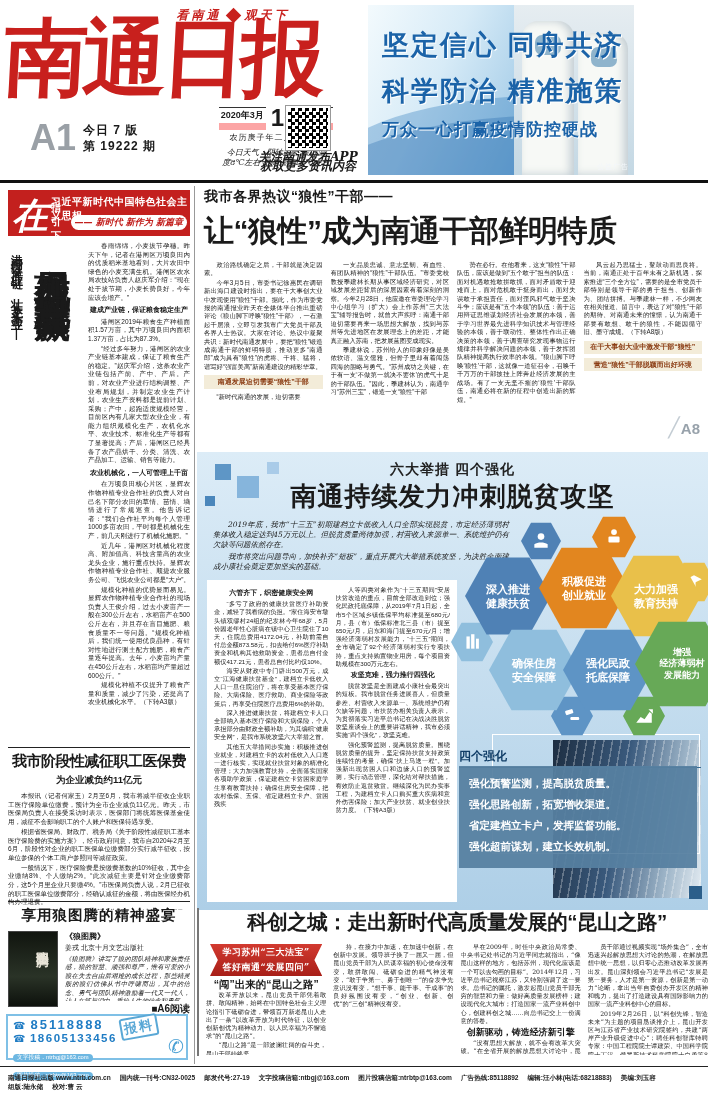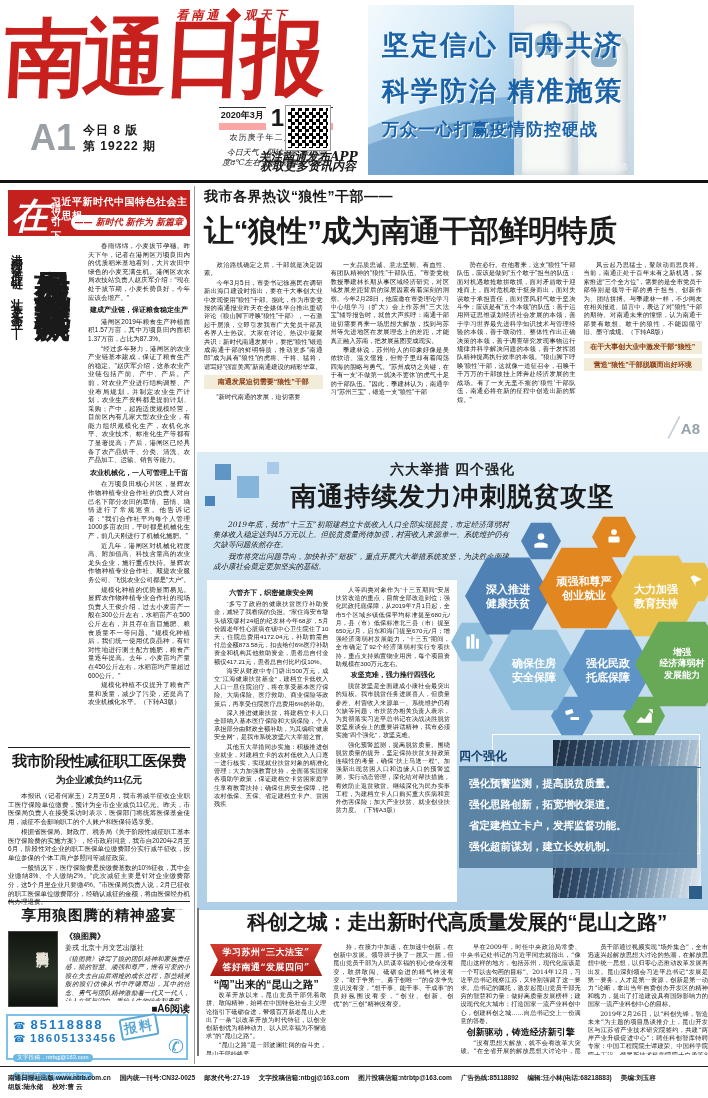--- a/index.html
+++ b/index.html
@@ -138,21 +138,21 @@
 
 <div class="page">
 
   <div class="tagline">
     <span>看南通</span><span class="diamond"></span><span>观天下</span>
   </div>
   <div class="paper-title">南通日报</div>
   <div class="page-info">
     <span class="page-label">A1</span>
     <span class="issue-lines">
-      <div>今日 8 版</div>
+      <div>今日 7 版</div>
       <div>第 19222 期</div>
     </span>
   </div>
   <div class="date-block">
     <div class="date-r1">
       <span class="date-small">2020年3月</span>
       <span class="date-day">10</span>
       <span class="date-small">星期二</span>
     </div>
     <div class="lunar">农历庚子年二月大 十七</div>
@@ -338,21 +338,21 @@
           </svg>
       </div>
       <div class="hex hx-green" style="left:164px;top:160px;width:42px;height:40px;">
         <svg viewBox="0 0 18 18">
             <polygon points="2,15 6,10 9.5,12 14,5.5 16,7 16,15"></polygon>
             <polygon points="13,3 17,3 17,7"></polygon>
           </svg>
       </div>
       <div class="hex hx-blue hexlabel" style="left:6px;top:20px;width:86px;height:80px;">深入推进
 健康扶贫</div>
-      <div class="hex hx-orange hexlabel" style="left:80px;top:10px;width:90px;height:84px;">顽强和尊严
+      <div class="hex hx-orange hexlabel" style="left:80px;top:10px;width:90px;height:84px;">积极促进
 创业就业</div>
       <div class="hex hx-yellow hexlabel" style="left:152px;top:18px;width:90px;height:84px;">大力加强
 教育扶持</div>
       <div class="hex hx-lblue hexlabel" style="left:30px;top:92px;width:90px;height:84px;">确保住房
 安全保障</div>
       <div class="hex hx-mblue hexlabel" style="left:104px;top:92px;width:90px;height:84px;">强化民政
 托底保障</div>
       <div class="hex hx-green hexlabel small-text" style="left:176px;top:84px;width:94px;height:88px;">增强
 经济薄弱村
 发展能力</div>

